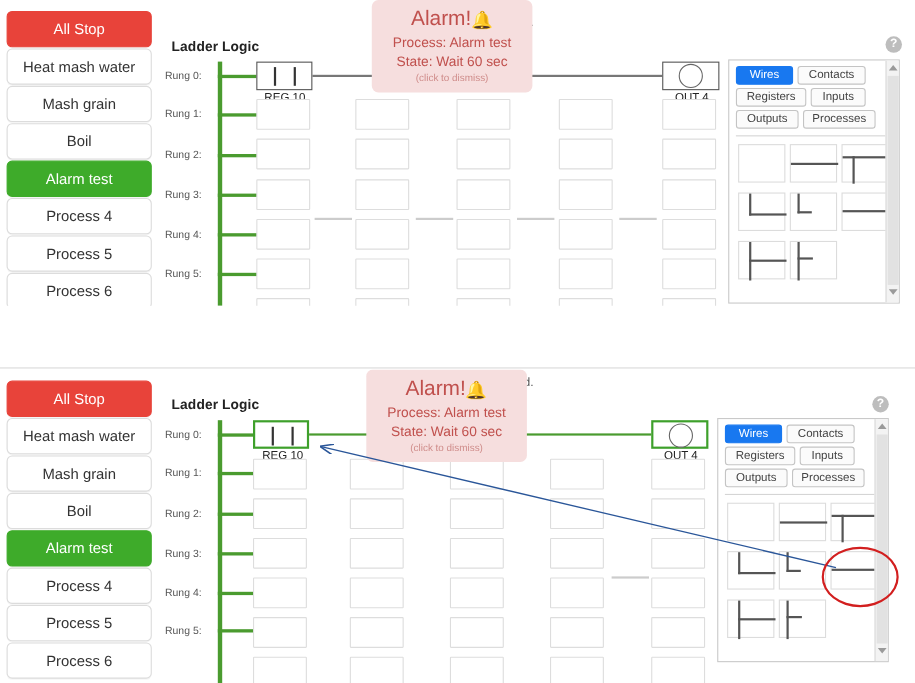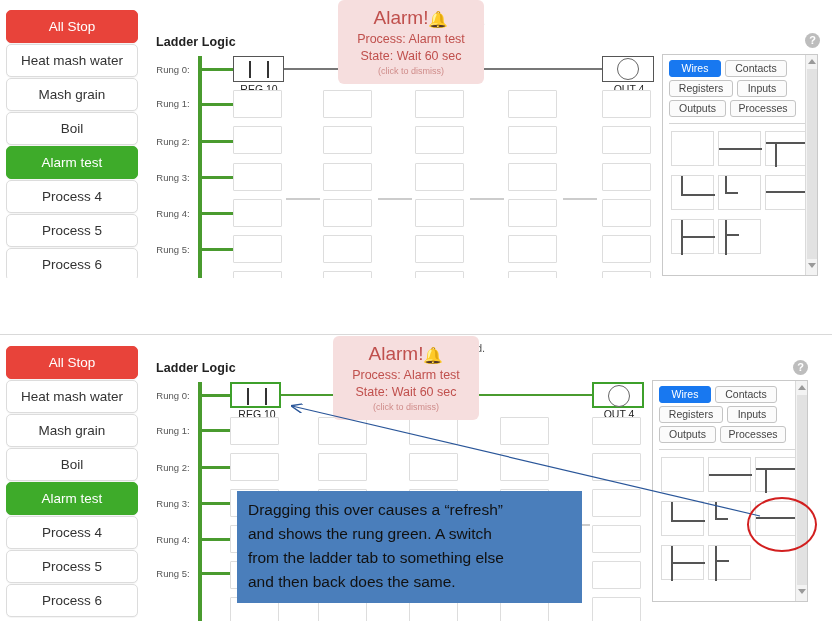--- a/index.html
+++ b/index.html
@@ -84,21 +84,21 @@
   }
   .rail {
     position: absolute;
     width: 4px;
     background: #4a9b2f;
   }
   .rung-label {
     position: absolute;
     font-size: 9.5px;
     color: #555555;
-    text-align: center;
+    text-align: left;
     width: 46px;
     white-space: nowrap;
   }
   .rung-stub {
     position: absolute;
     height: 3px;
     background: #4a9b2f;
   }
   .cell {
     position: absolute;
@@ -604,18 +604,14 @@
     <defs>
       <marker id="ah" markerWidth="10" markerHeight="8" refX="9" refY="4" orient="auto">
         <path d="M10,4 L0,0 M10,4 L0,8" fill="none" stroke="#2a5699" stroke-width="1.2"></path>
       </marker>
     </defs>
     <line x1="760" y1="516" x2="292" y2="406" stroke="#2a5699" stroke-width="1.2" marker-end="url(#ah)"></line>
   </svg>
 
   <div class="anno-ellipse" style="left:747px; top:497px; width:70px; height:55px;"></div>
 
-  <div class="anno-box" style="left:237px; top:491px; width:345px;">Dragging this over causes a “refresh”
-and shows the rung green. A switch
-from the ladder tab to something else
-and then back does the same.</div>
 
 </div>
 
 </body></html>

